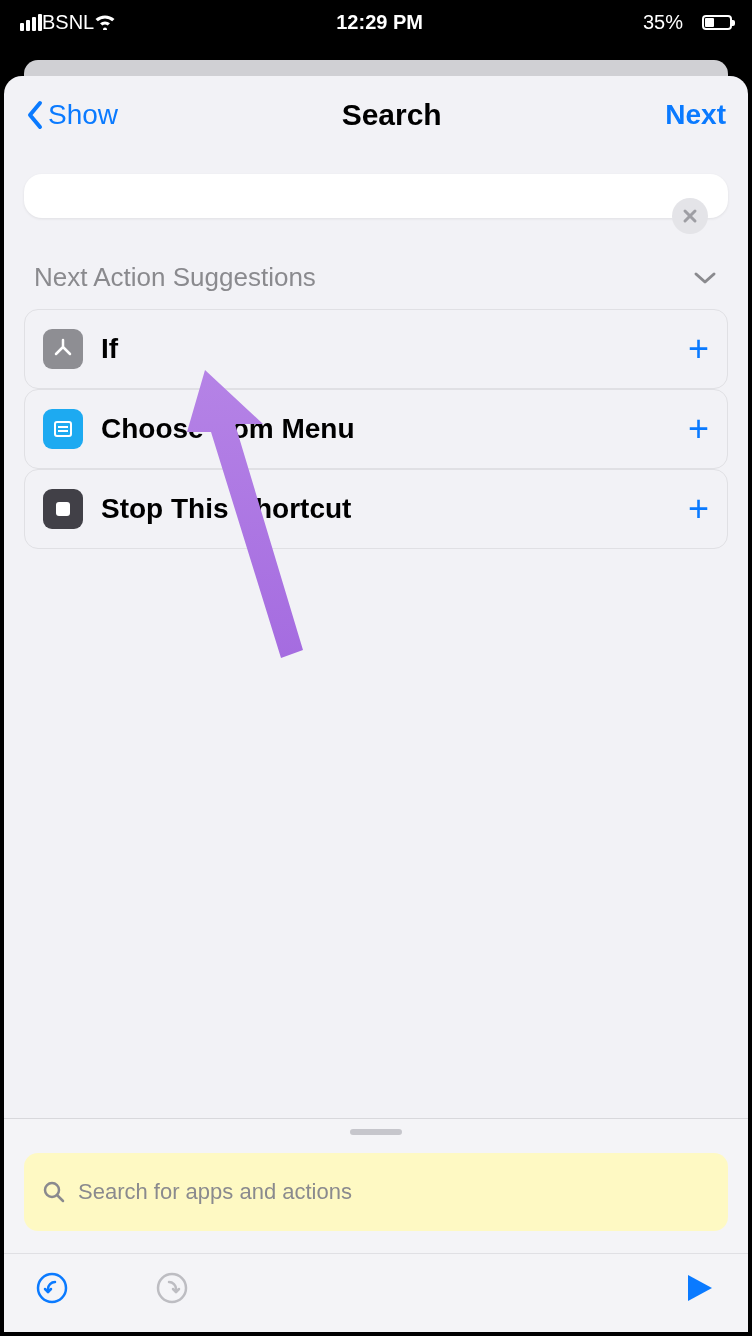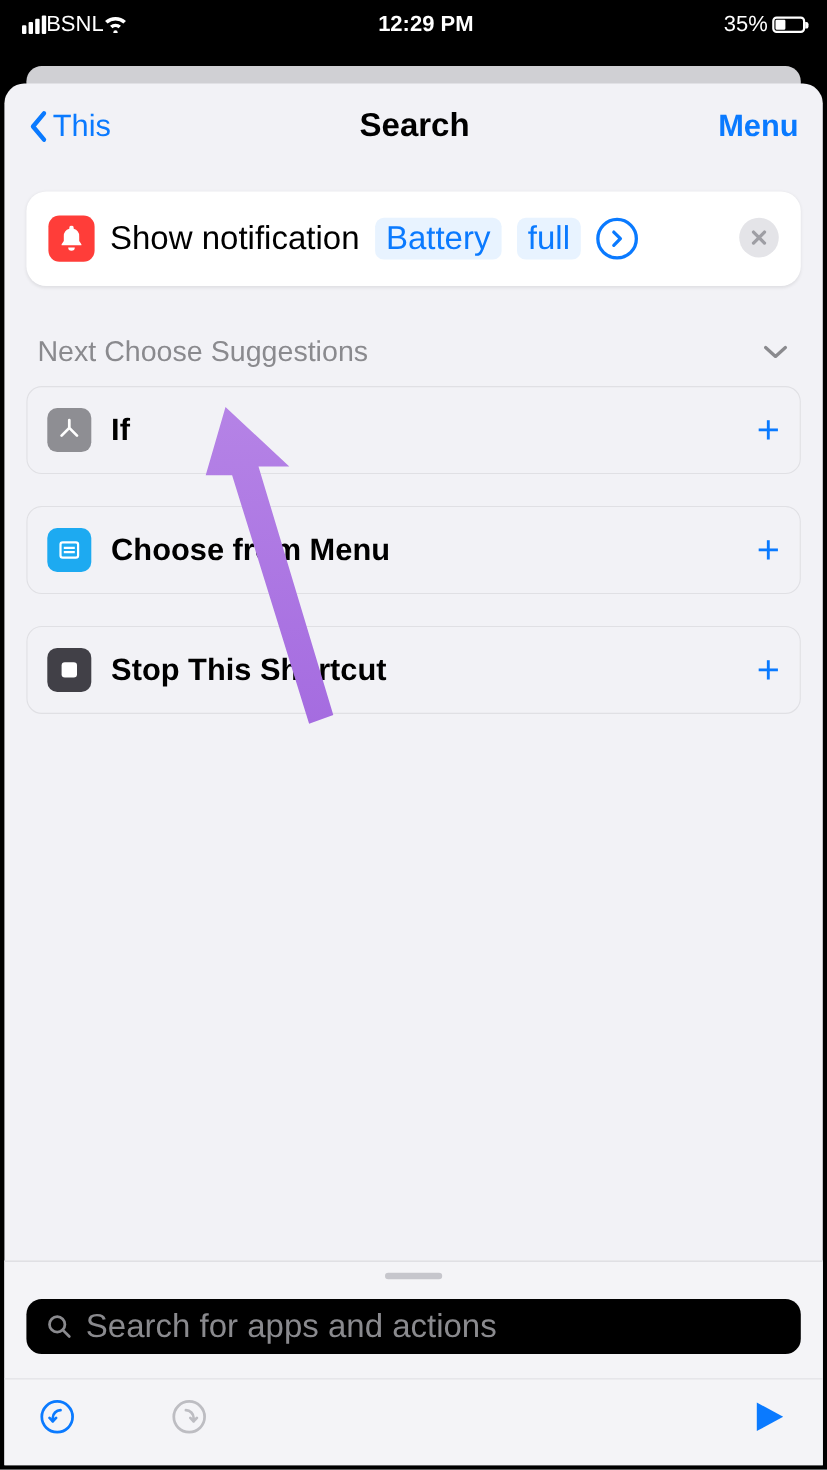--- a/index.html
+++ b/index.html
@@ -1,50 +1,50 @@
 <!DOCTYPE html>
 <html><head>
 <meta charset="utf-8">
 <style>
 * { margin: 0; padding: 0; box-sizing: border-box; font-family: -apple-system, BlinkMacSystemFont, 'Segoe UI', sans-serif; }
 body { width: 752px; height: 1336px; background: #000; overflow: hidden; position: relative; }
 .status-bar { height: 44px; display: flex; justify-content: space-between; align-items: center; padding: 0 20px; color: #fff; font-size: 20px; font-weight: 500; }
 .status-left { display: flex; align-items: center; gap: 0; }
-.status-right { display: flex; align-items: center; gap: 4px; }
+.status-right { display: flex; align-items: center; gap: 19px; }
 .signal-bars { display: flex; align-items: flex-end; gap: 2px; }
 .signal-bars span { width: 4px; background: #fff; border-radius: 1px; }
 .signal-bars span:nth-child(1){height:8px} .signal-bars span:nth-child(2){height:11px} .signal-bars span:nth-child(3){height:14px} .signal-bars span:nth-child(4){height:17px}
 .battery-icon { width: 30px; height: 15px; border: 2px solid #fff; border-radius: 4px; position: relative; }
 .battery-icon::after { content:''; position:absolute; right:-5px; top:3px; width:3px; height:6px; background:#fff; border-radius:0 2px 2px 0; }
 .battery-fill { position:absolute; left:1px; top:1px; bottom:1px; width:35%; background:#fff; border-radius:1px; }
 .sheet-bg { position:absolute; top:60px; left:24px; right:24px; height:20px; background:#d0d0d4; border-radius:14px 14px 0 0; }
 .sheet { position:absolute; top:76px; left:4px; right:4px; bottom:4px; background:#f2f2f6; border-radius:18px 18px 0 0; display:flex; flex-direction:column; }
 .nav { display:flex; align-items:center; justify-content:space-between; padding:22px 22px 14px; }
 .nav-back { display:flex; align-items:center; gap:4px; color:#0a7aff; font-size:28px; font-weight:400; cursor:pointer; }
 .nav-title { font-size:30px; font-weight:600; color:#000; }
 .nav-next { color:#0a7aff; font-size:28px; font-weight:600; cursor:pointer; }
 .content { padding: 28px 20px 0; flex:1; overflow:hidden; }
 .action-card { background:#fff; border-radius:18px; padding:22px 20px; position:relative; box-shadow: 0 1px 3px rgba(0,0,0,0.08); }
 .action-row { display:flex; align-items:center; flex-wrap:wrap; gap:10px 14px; font-size:30px; font-weight:400; color:#000; }
 .bell-icon { width:42px; height:42px; background:#ff3d39; border-radius:10px; display:flex; align-items:center; justify-content:center; flex-shrink:0; }
 .token { background:#e8f3ff; color:#0a7aff; padding:2px 10px; border-radius:8px; font-weight:500; }
 .expand-circle { width:38px; height:38px; border:3px solid #0a7aff; border-radius:50%; display:flex; align-items:center; justify-content:center; cursor:pointer; }
 .close-btn { position:absolute; top:24px; right:20px; width:36px; height:36px; background:#e4e4e8; border-radius:50%; display:flex; align-items:center; justify-content:center; cursor:pointer; }
 .section-head { display:flex; justify-content:space-between; align-items:center; padding:44px 10px 16px; color:#8a8a8e; font-size:26px; font-weight:500; }
-.sugg { background:#f2f2f6; border:1.5px solid #e0e0e4; border-radius:14px; padding:18px 18px; display:flex; align-items:center; gap:18px; margin-bottom:29px; cursor:pointer; }
+.sugg { background:#f2f2f6; border:1.5px solid #e0e0e4; border-radius:14px; padding:18px 18px; display:flex; align-items:center; gap:18px; margin-bottom:0; cursor:pointer; }
 .sugg-icon { width:40px; height:40px; border-radius:9px; display:flex; align-items:center; justify-content:center; flex-shrink:0; }
 .sugg-icon.gray { background:#8e8e93; }
 .sugg-icon.blue { background:#1daaf1; }
 .sugg-icon.dark { background:#414047; }
 .sugg-label { font-size:28px; font-weight:600; color:#000; flex:1; }
 .plus { color:#0a7aff; font-size:36px; font-weight:300; }
 .cursor-arrow { position:absolute; left:185px; top:370px; z-index:50; pointer-events:none; }
 .bottom-panel { position:absolute; bottom:0; left:0; right:0; background:#f4f4f7; border-top:1px solid #d8d8dc; }
 .grab { width:52px; height:6px; background:#c6c6cc; border-radius:3px; margin:10px auto 18px; }
-.search { margin:0 20px 22px; background:#000000; border-radius:14px; padding:8px 18px; display:flex; align-items:center; gap:12px; color:#8a8a8e; font-size:30px; cursor:text; }
+.search { margin:0 20px 22px; background:#fef9c3; border-radius:14px; padding:26px 18px; display:flex; align-items:center; gap:12px; color:#8a8a8e; font-size:22px; cursor:text; }
 .toolbar { display:flex; align-items:center; justify-content:space-between; padding:14px 28px 24px; border-top:1px solid #e0e0e4; }
 .tb-btn { width:40px; height:40px; display:flex; align-items:center; justify-content:center; cursor:pointer; }
 </style>
 </head>
 <body>
 
 <div class="status-bar">
   <div class="status-left">
     <div class="signal-bars">
         <span></span>
@@ -67,53 +67,38 @@
 </div>
 
 <div class="sheet-bg"></div>
 
 <div class="sheet">
   <div class="nav">
     <div class="nav-back">
       <svg width="18" height="30" viewBox="0 0 18 30" fill="none" stroke="#0a7aff" stroke-width="4" stroke-linecap="round" stroke-linejoin="round">
           <polyline points="14,3 4,15 14,27"></polyline>
         </svg>
-      <span>This</span>
+      <span>Show</span>
     </div>
     <div class="nav-title">Search</div>
-    <div class="nav-next">Menu</div>
+    <div class="nav-next">Next</div>
   </div>
 
   <div class="content">
     <div class="action-card">
       <div class="close-btn">
         <svg width="16" height="16" viewBox="0 0 16 16" stroke="#9e9ea4" stroke-width="3" stroke-linecap="round">
             <line x1="3" y1="3" x2="13" y2="13"></line>
             <line x1="13" y1="3" x2="3" y2="13"></line>
           </svg>
       </div>
-      <div class="action-row">
-        <div class="bell-icon">
-          <svg width="22" height="24" viewBox="0 0 22 24" fill="#fff">
-              <path d="M11 0a2 2 0 00-2 2v1a7 7 0 00-5 6.7V14l-2 3v1h18v-1l-2-3V9.7A7 7 0 0013 3V2a2 2 0 00-2-2zm-3 20a3 3 0 006 0z"></path>
-            </svg>
-        </div>
-        <span>Show notification</span>
-        <span class="token">Battery</span>
-        <span class="token">full</span>
-        <div class="expand-circle">
-          <svg width="12" height="18" viewBox="0 0 12 18" fill="none" stroke="#0a7aff" stroke-width="3" stroke-linecap="round" stroke-linejoin="round">
-              <polyline points="3,3 9,9 3,15"></polyline>
-            </svg>
-        </div>
-      </div>
     </div>
 
     <div class="section-head">
-      <span>Next Choose Suggestions</span>
+      <span>Next Action Suggestions</span>
       <svg width="26" height="16" viewBox="0 0 26 16" fill="none" stroke="#8a8a8e" stroke-width="3" stroke-linecap="round" stroke-linejoin="round">
           <polyline points="4,4 13,12 22,4"></polyline>
         </svg>
     </div>
 
     <div class="sugg">
       <div class="sugg-icon gray">
         <svg width="22" height="22" viewBox="0 0 22 22" fill="none" stroke="#fff" stroke-width="2.5" stroke-linecap="round">
             <path d="M11 2v7M11 9l-7 7M11 9l7 7"></path>
           </svg>

